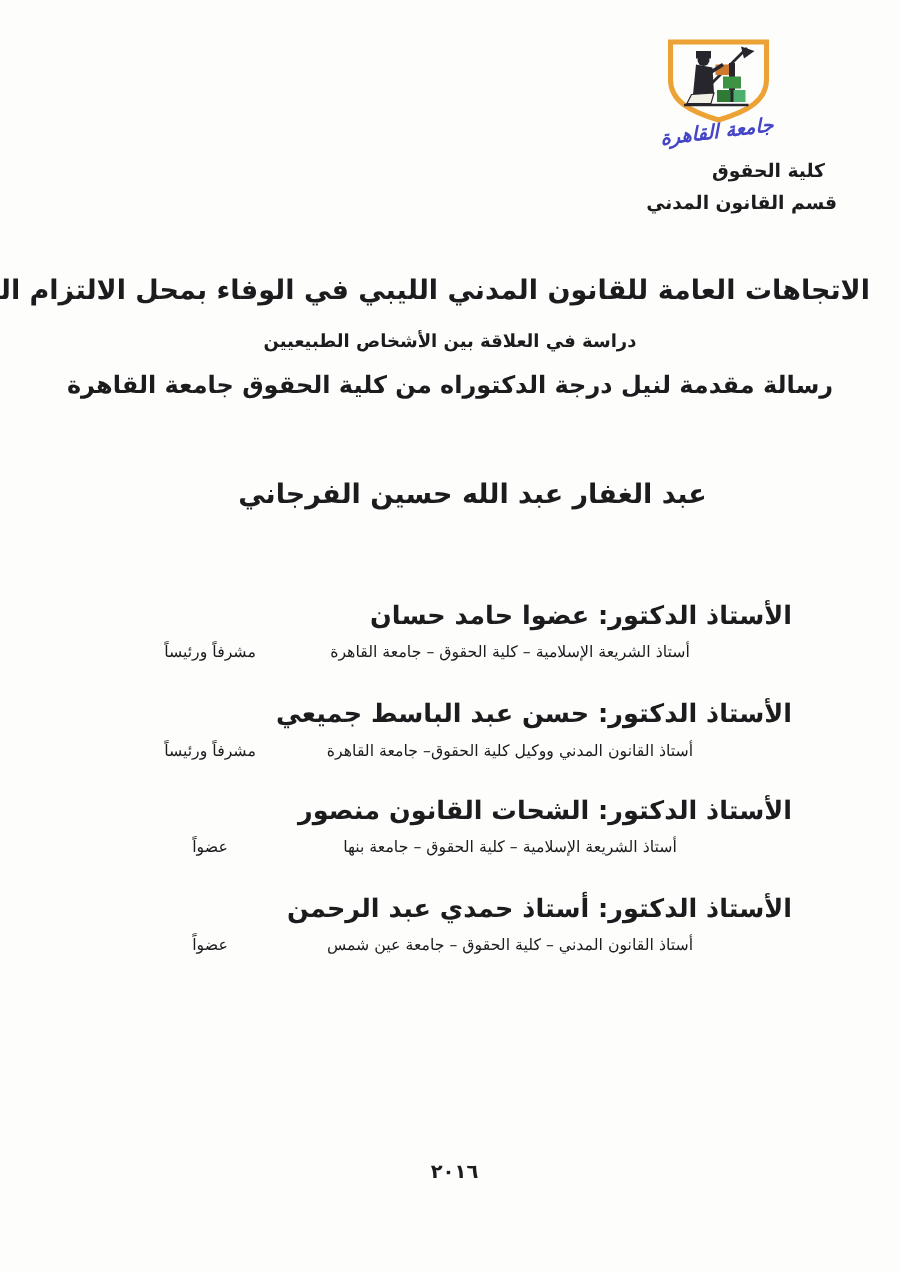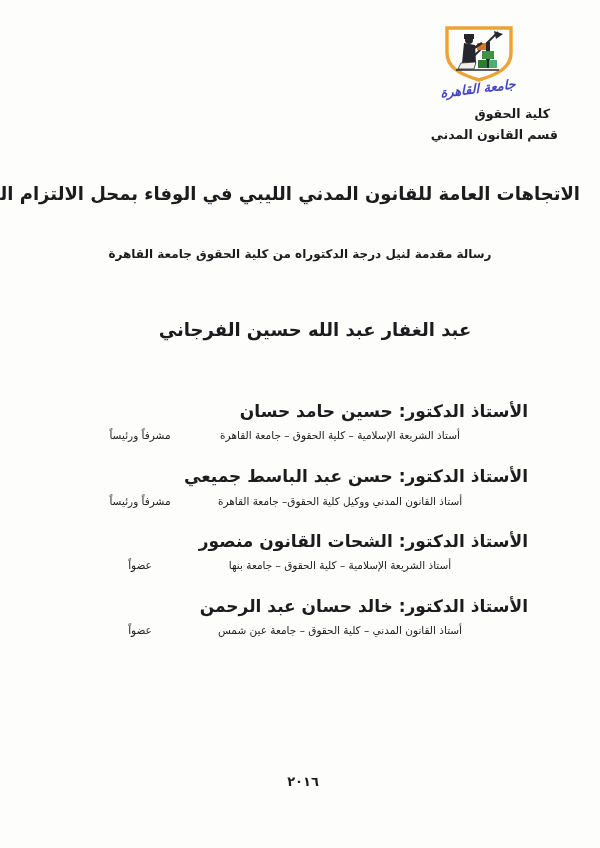--- a/index.html
+++ b/index.html
@@ -44,21 +44,21 @@
   }
   .thesis-subtitle{
     position:absolute; top:220px; left:40px; right:40px;
     text-align:center;
     font-size:12px; font-weight:bold;
     white-space:nowrap;
   }
   .thesis-type{
     position:absolute; top:247px; left:40px; right:40px;
     text-align:center;
-    font-size:12px; font-weight:bold;
+    font-size:16px; font-weight:bold;
     white-space:nowrap;
   }
 
   
   .prepared-by{
     position:absolute; top:300px; left:0; right:0;
     text-align:center;
     font-size:12.5px; font-weight:bold;
     white-space:nowrap;
   }
@@ -144,44 +144,45 @@
 
       <line class="scribe-line" x1="15" y1="47" x2="58" y2="47" stroke-width="1.6"></line>
     </svg>
   </div>
 
   <div class="univ-calligraphy ar">جامعة القاهرة</div>
   <div class="faculty-name ar">كلية الحقوق</div>
   <div class="dept-name ar">قسم القانون المدني</div>
 
   <div class="thesis-title ar">الاتجاهات العامة للقانون المدني الليبي في الوفاء بمحل الالتزام النقدي</div>
+  <div class="thesis-subtitle ar">دراسة في العلاقة بين الأشخاص الطبيعيين</div>
   <div class="thesis-type ar">رسالة مقدمة لنيل درجة الدكتوراه من كلية الحقوق جامعة القاهرة</div>
 
   <div class="author-name ar">عبد الغفار عبد الله حسين الفرجاني</div>
 
 
   <div>
-    <div class="member-name ar" style="top:401px">الأستاذ الدكتور: حسين حامد حسان</div>
+    <div class="member-name ar" style="top:401px">الأستاذ الدكتور: عضوا حامد حسان</div>
     <div class="member-aff ar" style="top:429px">أستاذ الشريعة الإسلامية – كلية الحقوق – جامعة القاهرة</div>
     <div class="member-role ar" style="top:429px">مشرفاً ورئيساً</div>
   </div>
 
   <div>
     <div class="member-name ar" style="top:466px">الأستاذ الدكتور: حسن عبد الباسط جميعي</div>
     <div class="member-aff ar" style="top:495px">أستاذ القانون المدني ووكيل كلية الحقوق– جامعة القاهرة</div>
     <div class="member-role ar" style="top:495px">مشرفاً ورئيساً</div>
   </div>
 
   <div>
     <div class="member-name ar" style="top:531px">الأستاذ الدكتور: الشحات القانون منصور</div>
     <div class="member-aff ar" style="top:559px">أستاذ الشريعة الإسلامية – كلية الحقوق – جامعة بنها</div>
     <div class="member-role ar" style="top:559px">عضواً</div>
   </div>
 
   <div>
-    <div class="member-name ar" style="top:596px">الأستاذ الدكتور: خالد حسان عبد الرحمن</div>
+    <div class="member-name ar" style="top:596px">الأستاذ الدكتور: أستاذ حمدي عبد الرحمن</div>
     <div class="member-aff ar" style="top:624px">أستاذ القانون المدني – كلية الحقوق – جامعة عين شمس</div>
     <div class="member-role ar" style="top:624px">عضواً</div>
   </div>
 
   <div class="year">٢٠١٦</div>
 
 </div>
 
 </body></html>

